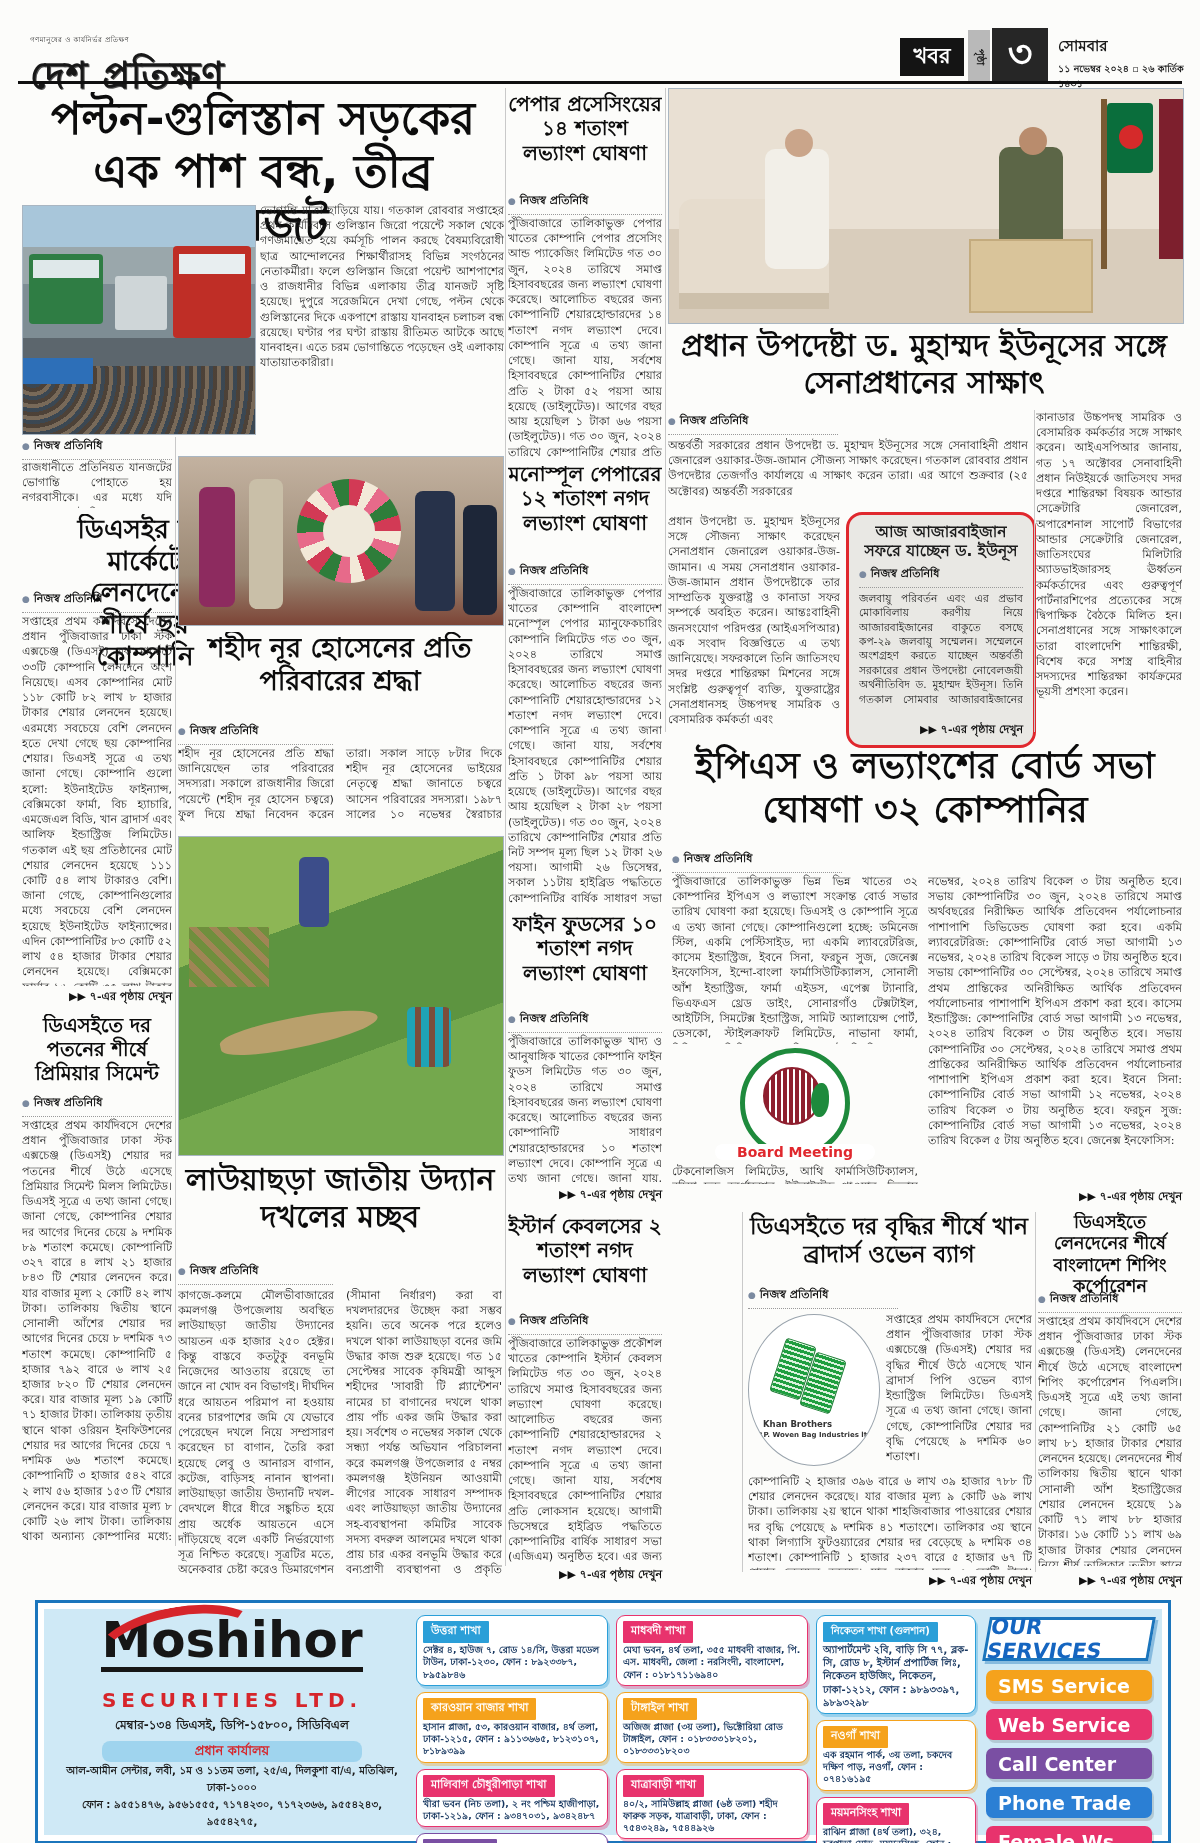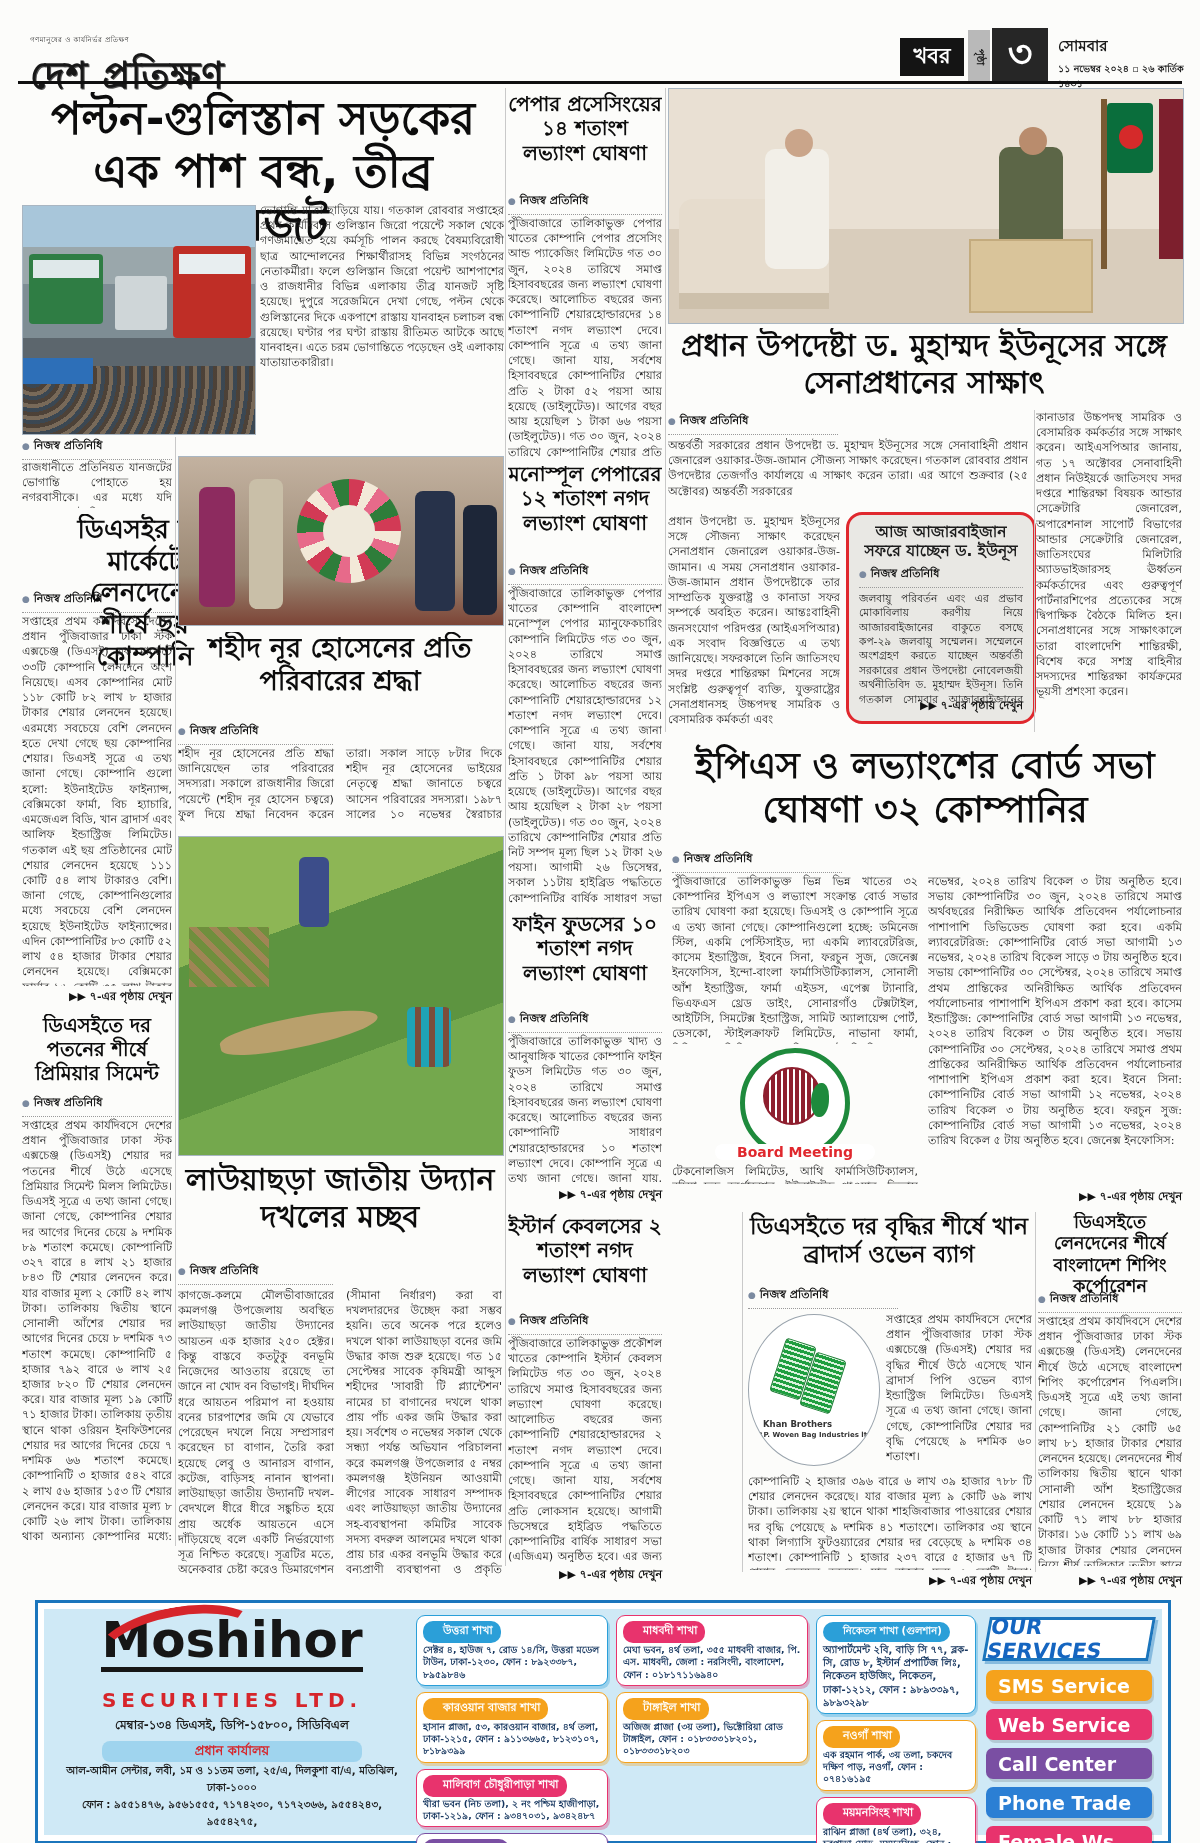--- a/index.html
+++ b/index.html
@@ -14,36 +14,36 @@
   .more{font-weight:bold;font-size:11px;text-align:right;color:#111;}
   .vrule{width:1px;background:#c9c9c9;}
   .photo{overflow:hidden;border:1px solid #a9b6c2;}
   
   .mast-logo{font-size:37px;font-weight:800;color:#181818;letter-spacing:1px;text-shadow:1px 1px 0 #555;}
   .tagline{font-size:7px;color:#333;letter-spacing:.5px;}
   .kb-box{background:#141414;color:#fff;font-weight:800;font-size:21px;display:flex;align-items:center;justify-content:center;}
   .pg-box{background:#b9b9b9;color:#111;font-weight:bold;font-size:10px;display:flex;align-items:center;justify-content:center;writing-mode:vertical-rl;}
   .num-box{background:#262626;color:#fff;font-weight:800;font-size:38px;display:flex;align-items:center;justify-content:center;}
   
-  .azbox{background:#e9e8e4;border:3px solid #e0282e;border-radius:16px;padding:8px 10px 8px 10px;overflow:hidden;}
+  .azbox{background:#e9e8e4;border:3px solid #e0282e;border-radius:16px;padding:8px 10px 32px 10px;overflow:hidden;}
   .azhead{font-size:15.5px;font-weight:800;text-align:center;line-height:1.25;}
   
   .blogo-ring{width:100px;height:100px;border-radius:50%;border:5px solid #1e8a3c;background:#fff;margin:0 auto;position:relative;}
   .blogo-core{position:absolute;left:18px;top:14px;width:54px;height:54px;border-radius:50%;
      background:repeating-linear-gradient(90deg,#8e1f2f 0 4px,#fff 4px 6px);border:2px solid #8e1f2f;}
   .blogo-leaf{position:absolute;right:16px;top:30px;width:18px;height:34px;background:#1e8a3c;border-radius:60% 40% 55% 45%;}
   .blogo-label{font-family:"DejaVu Sans","Liberation Sans",sans-serif;font-weight:800;color:#e0282e;font-size:14px;text-align:center;background:#fff;border-radius:8px;margin-top:-14px;position:relative;}
   
   .klogo{border:1.5px solid #9aa4ad;border-radius:50%;background:#fff;position:relative;overflow:hidden;}
   .kbag{position:absolute;background:repeating-linear-gradient(0deg,#1f9e3f 0 3px,#d9f2db 3px 5px);border:1px solid #157a2e;transform:rotate(18deg);border-radius:4px;}
   .ktxt{position:absolute;font-size:8.5px;font-weight:bold;color:#333;}
   
   .ad-wrap{border:3px solid #1b75bc;background:#cfe9f6;box-shadow:inset 0 0 0 6px #ffffff;}
   .branch{background:#fff;border-radius:9px;padding:3px 6px 4px 6px;overflow:hidden;}
-  .bname{display:inline-block;color:#fff;font-weight:800;font-size:11px;padding:1px 8px 2px 20px;border-radius:10px;margin-bottom:1px;}
+  .bname{display:inline-block;color:#fff;font-weight:800;font-size:11px;padding:1px 8px 2px 8px;border-radius:1px;margin-bottom:1px;}
   .bdet{font-size:9.3px;font-weight:bold;color:#15355e;line-height:1.32;text-align:left;}
   .c-blue{background:#2b9fd8;} .c-orange{background:#f5a21c;} .c-pink{background:#e8336d;} .c-purple{background:#7a4fa3;}
   .sh-blue{box-shadow:2px 3px 0 #2b9fd855;border:1.5px solid #2b9fd8;}
   .sh-orange{box-shadow:2px 3px 0 #f5a21c55;border:1.5px solid #f5a21c;}
   .sh-pink{box-shadow:2px 3px 0 #e8336d55;border:1.5px solid #e8336d;}
   .sh-purple{box-shadow:2px 3px 0 #7a4fa355;border:1.5px solid #7a4fa3;}
   .svc{height:31px;border-radius:7px;color:#fff;font-weight:800;font-size:19px;display:flex;align-items:center;padding-left:12px;margin-bottom:8px;box-shadow:2px 3px 0 #00000022;}
   .svc-title{background:#fff;border:3px solid #1b75bc;color:#1565c0;font-weight:800;font-size:21px;
      transform:skewX(-10deg);display:flex;align-items:center;justify-content:center;height:38px;box-shadow:3px 3px 0 #1b75bc66;}
 </style>
@@ -281,20 +281,24 @@
 
     <div class="abs" style="left:578px;top:12px;width:192px;">
       <div class="branch sh-pink" style="margin-bottom:6px;">
         <span class="bname c-pink">মাধবদী শাখা</span>
         <div class="bdet">মেঘা ভবন, ৪র্থ তলা, ৩৫৫ মাধবদী বাজার, পি. এস. মাধবদী, জেলা : নরসিংদী, বাংলাদেশ, ফোন : ০১৮১৭১১৬৯৪০</div>
       </div>
       <div class="branch sh-orange" style="margin-bottom:6px;">
         <span class="bname c-orange">টাঙ্গাইল শাখা</span>
         <div class="bdet">অজিজ প্লাজা (৩য় তলা), ভিক্টোরিয়া রোড টাঙ্গাইল, ফোন : ০১৮৩৩৩১৮২০১, ০১৮৩৩৩১৮২০৩</div>
       </div>
+      <div class="branch sh-pink" style="margin-bottom:6px;">
+        <span class="bname c-pink">যাত্রাবাড়ী শাখা</span>
+        <div class="bdet">৪০/২, সামিউল্লাহ প্লাজা (৬ষ্ঠ তলা) শহীদ ফারুক সড়ক, যাত্রাবাড়ী, ঢাকা, ফোন : ৭৫৪৩২৪৯, ৭৫৪৪৯২৬</div>
+      </div>
 
     </div>
 
     <div class="abs" style="left:778px;top:12px;width:160px;">
       <div class="branch sh-blue" style="margin-bottom:6px;">
         <span class="bname c-blue" style="font-size:10px;">নিকেতন শাখা (গুলশান)</span>
         <div class="bdet" style="font-size:10px;">অ্যাপার্টমেন্ট ২বি, বাড়ি সি ৭৭, ব্লক-সি, রোড ৮, ইস্টার্ন প্রপার্টিজ লিঃ, নিকেতন হাউজিং, নিকেতন, ঢাকা-১২১২, ফোন : ৯৮৯৩৩৯৭, ৯৮৯৩২৯৮</div>
       </div>
       <div class="branch sh-orange" style="margin-bottom:6px;">
         <span class="bname c-orange">নওগাঁ শাখা</span>

